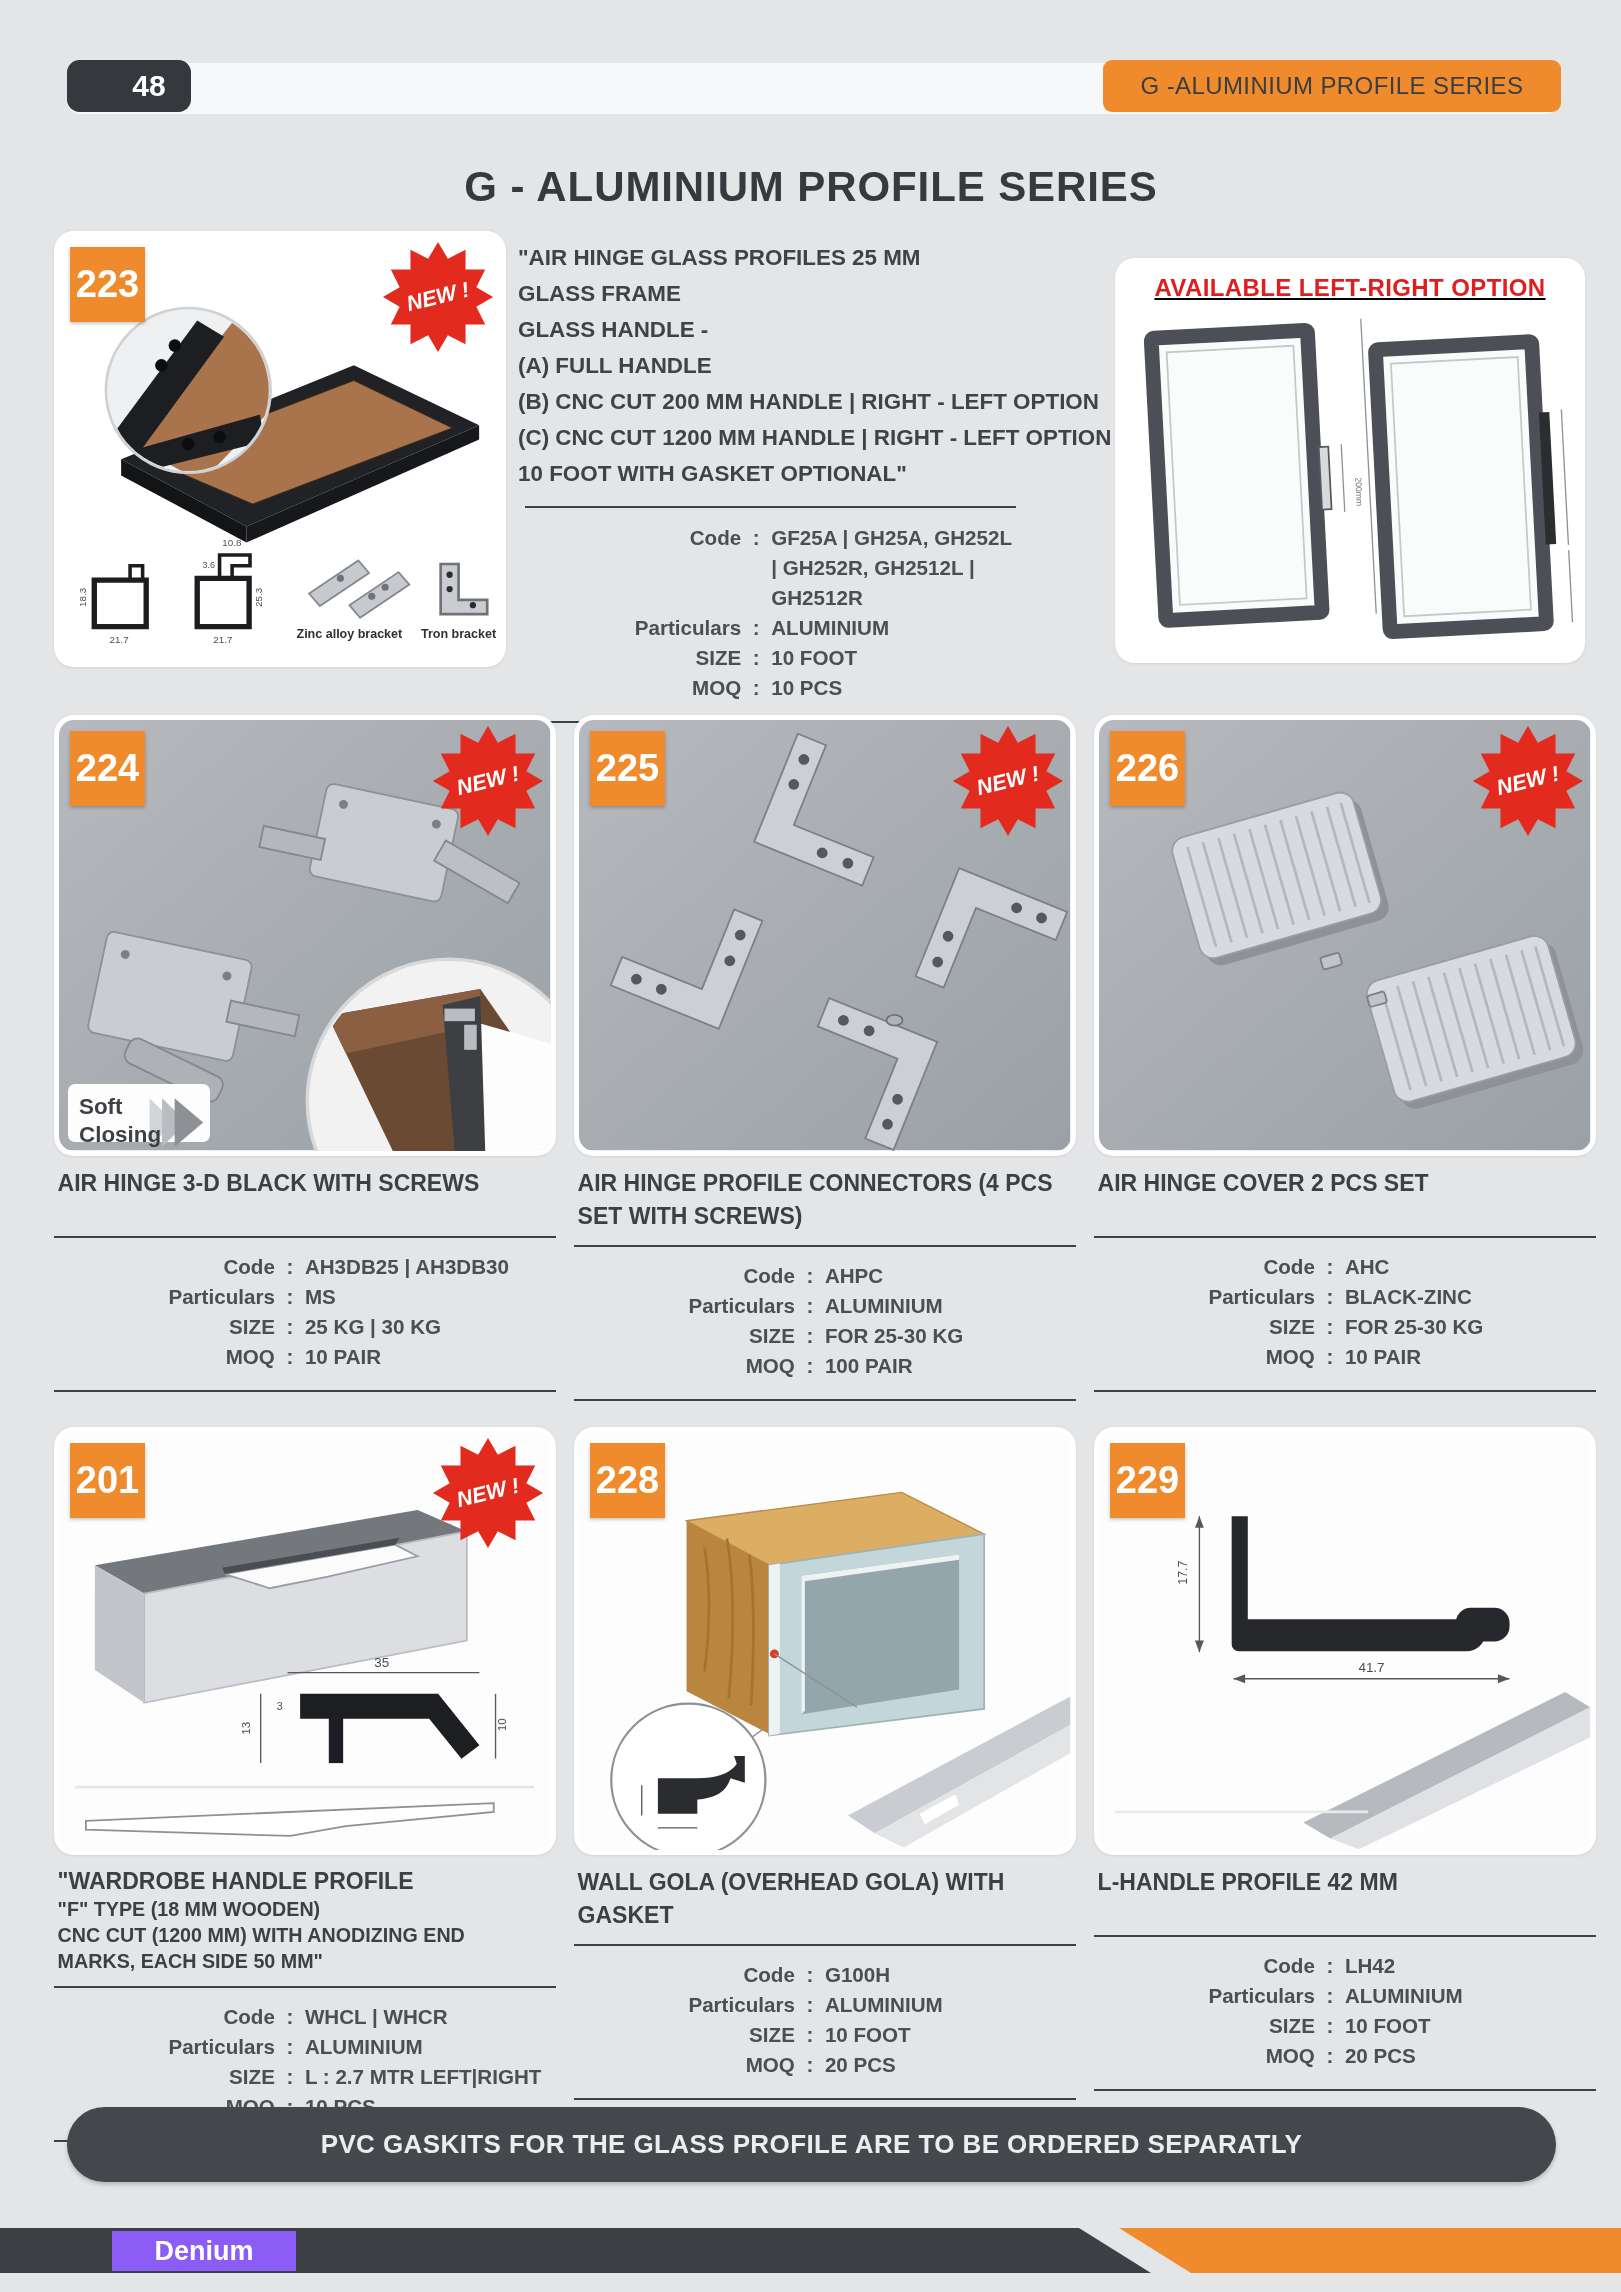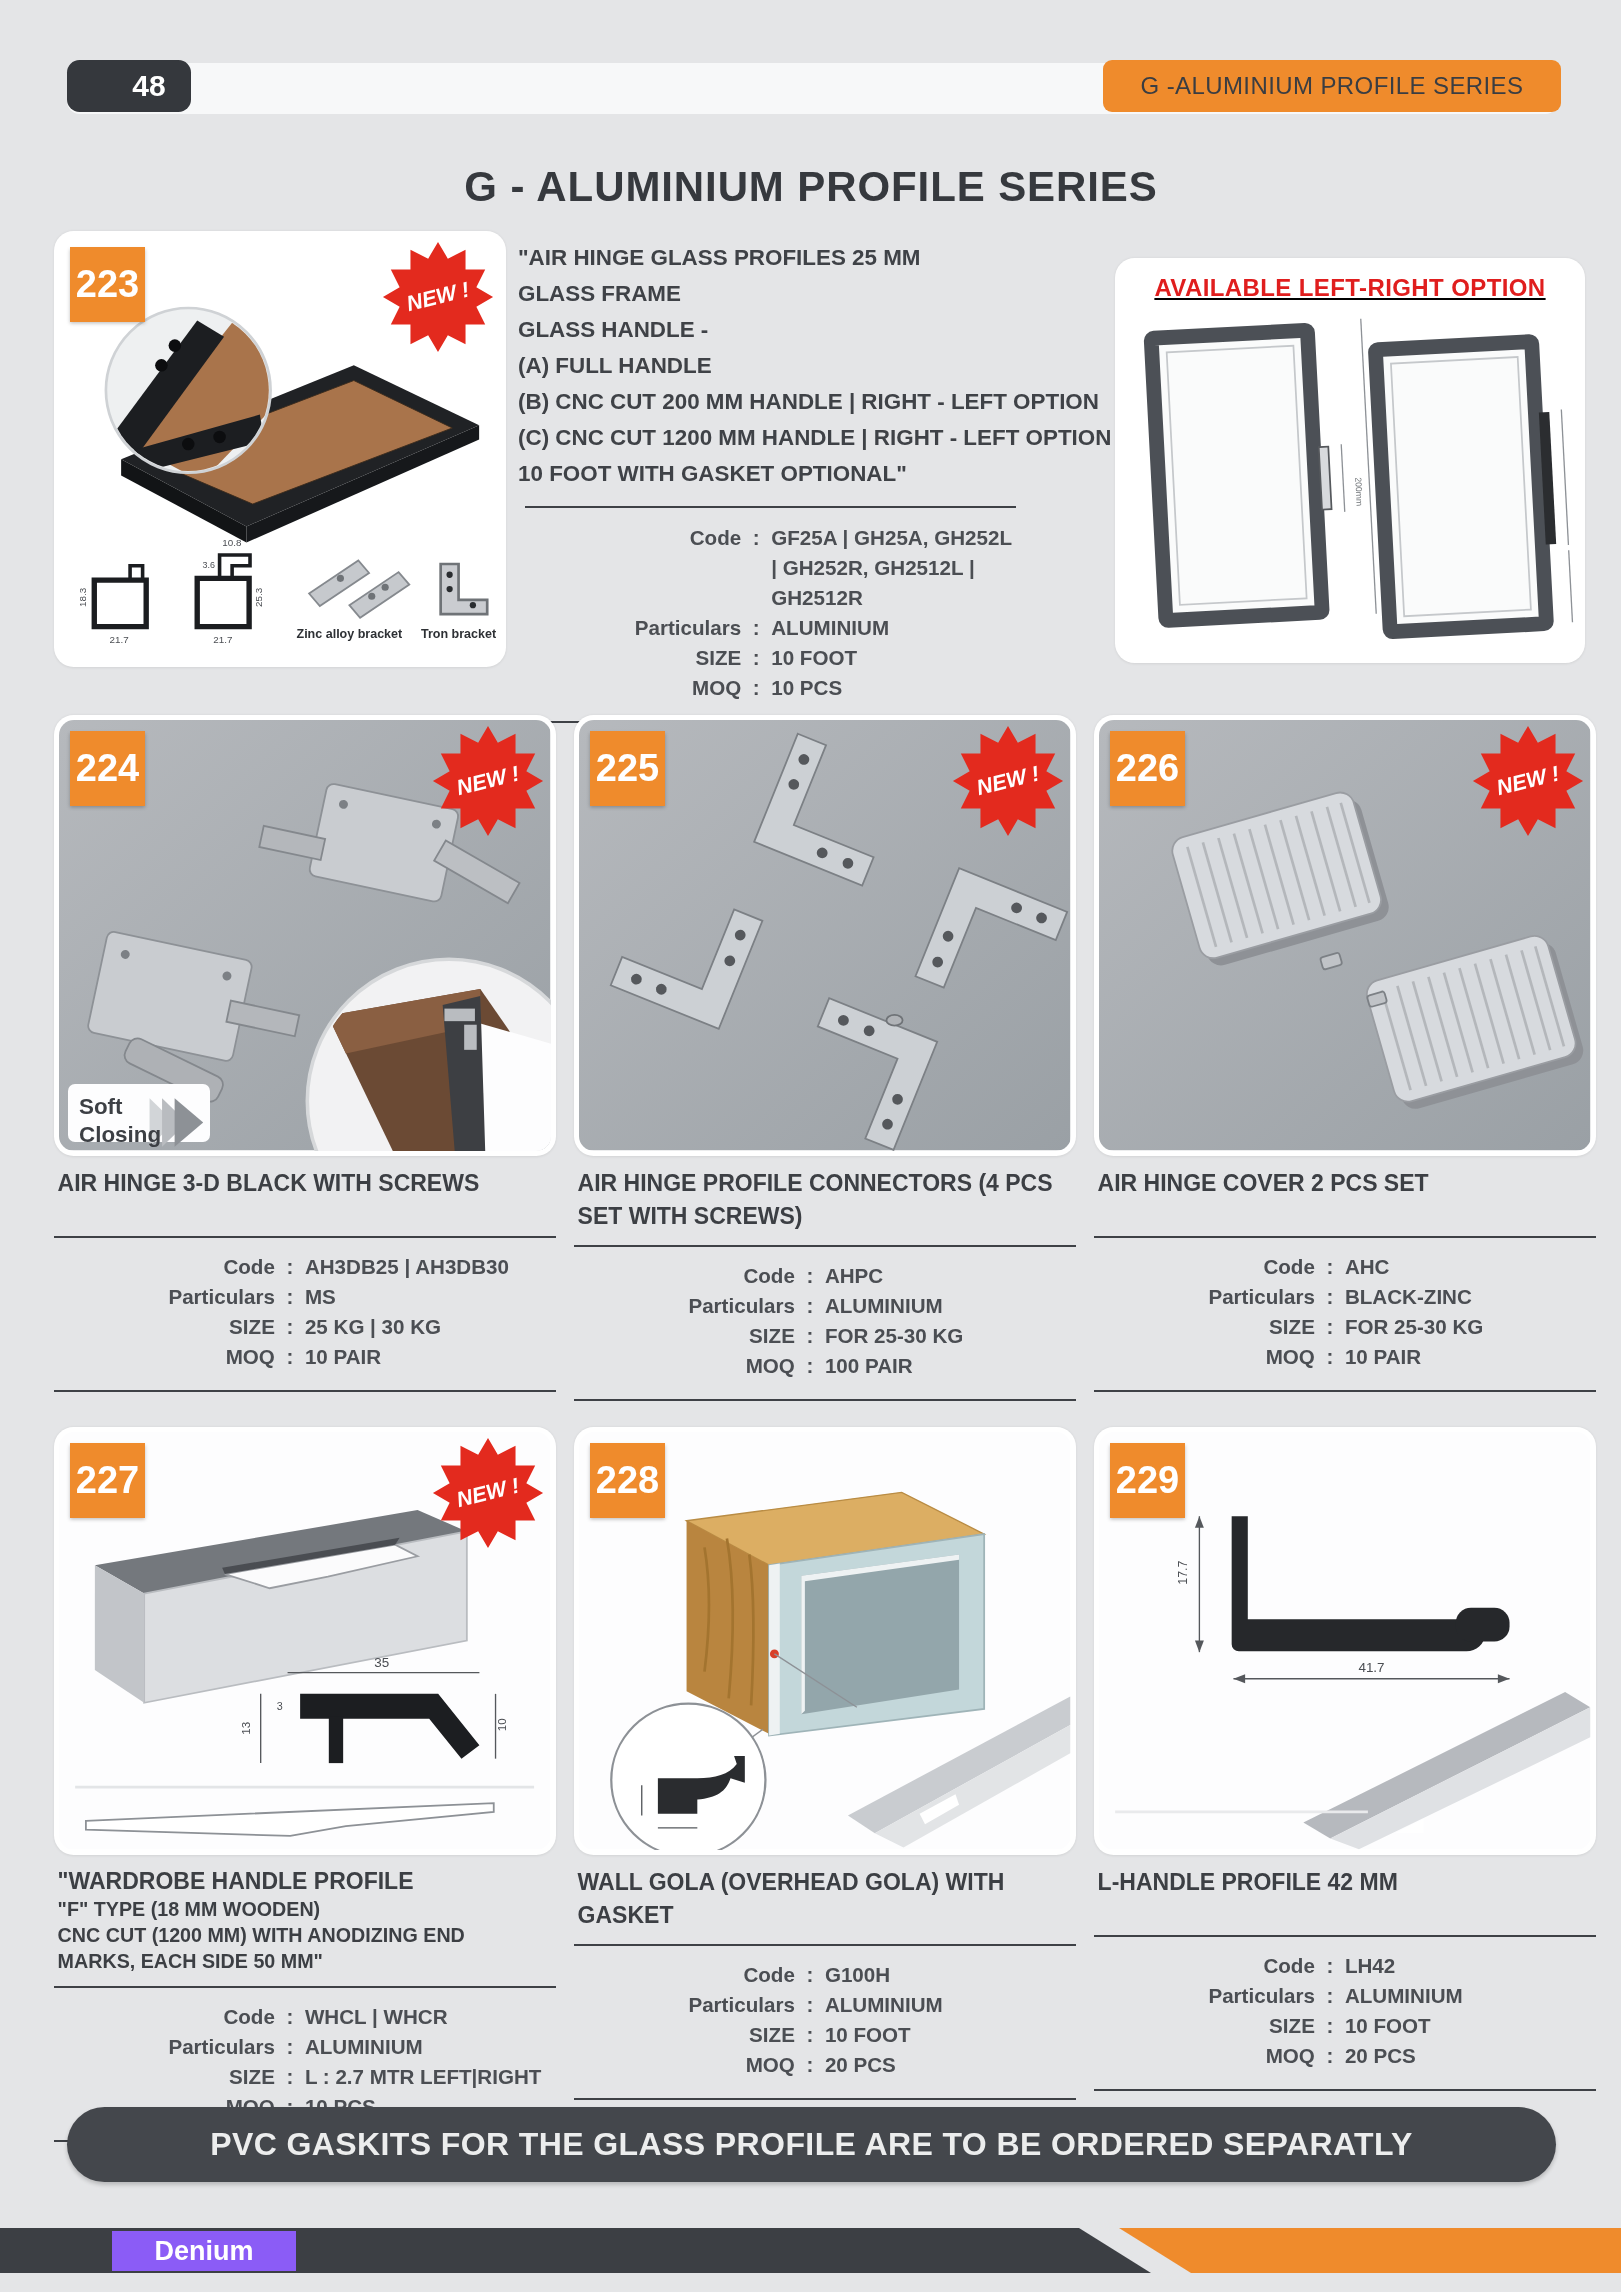--- a/index.html
+++ b/index.html
@@ -55,21 +55,21 @@
   .t227 .lx { font-size:19.7px; line-height:26px; }
 
   
   .soft-badge { position:absolute; left:14.3px; bottom:14.3px; width:142px; height:58px; background:#fdfdfe; border-radius:7px;
                 z-index:4; padding:9px 10.7px; }
   .soft-badge .txt { position:relative; z-index:2; font-size:22.4px; line-height:28px; font-weight:700; color:#3c3f44; }
   .soft-badge svg { position:absolute; right:3.6px; top:9px; z-index:1; }
 
   
   .banner { position:absolute; left:67px; top:2107px; width:1489px; height:75px; background:#44474c; border-radius:38px;
-            display:flex; align-items:center; justify-content:center; color:#eceded; font-weight:700; font-size:32px;
+            display:flex; align-items:center; justify-content:center; color:#eceded; font-weight:700; font-size:26px;
             letter-spacing:0.4px; box-shadow:0 2.7px 4.5px rgba(0,0,0,.2); }
 
   
   .footer-dark { position:absolute; top:2228px; left:0; width:1151px; height:45px; background:#3c3f44;
                  clip-path:polygon(0 0, 1079px 0, 1151px 100%, 0 100%); }
   .footer-orange { position:absolute; top:2228px; left:1119px; width:502px; height:45px; background:#ef8b2c;
                    clip-path:polygon(0 0, 100% 0, 100% 100%, 72px 100%); }
   .brand { position:absolute; top:2231px; left:112px; width:184px; height:40px; background:#8b5cf6; color:#fff;
            font-size:27px; font-weight:700; display:flex; align-items:center; justify-content:center; z-index:2; }
 
@@ -432,21 +432,21 @@
             <span class="sval">10 PAIR</span>
           </div>
       </div>
     </article>
   </div>
 
   <div class="prow prow3 row3">
 
     <article>
       <div class="card pimg">
-        <div class="numb">227</div>
+        <div class="numb">201</div>
         <svg class="burst" viewBox="0 0 120 120">
           <polygon points="116,60 99,70 108,88 88,88 88,108 70,99 60,116 50,99 32,108 32,88 12,88 21,70 4,60 21,50 12,32 32,32 32,12 50,21 60,4 70,21 88,12 88,32 108,32 99,50" fill="#e32a1e"></polygon>
           <text x="60" y="67" text-anchor="middle" font-size="22" font-style="italic" font-weight="bold" fill="#fff" transform="rotate(-14 60 60)">NEW !</text>
         </svg>
         <svg class="art" viewBox="0 0 548 470" preserveAspectRatio="none">
           <rect width="548" height="470" fill="#fdfdfe"></rect>
           <g>
             <polygon points="40,150 400,88 455,112 95,182" fill="#74787d"></polygon>
             <polygon points="95,182 455,112 455,235 95,305" fill="#dcdee1" stroke="#b9bcc0" stroke-width="2"></polygon>
             <polygon points="40,150 95,182 95,305 40,268" fill="#c2c5c9"></polygon>

